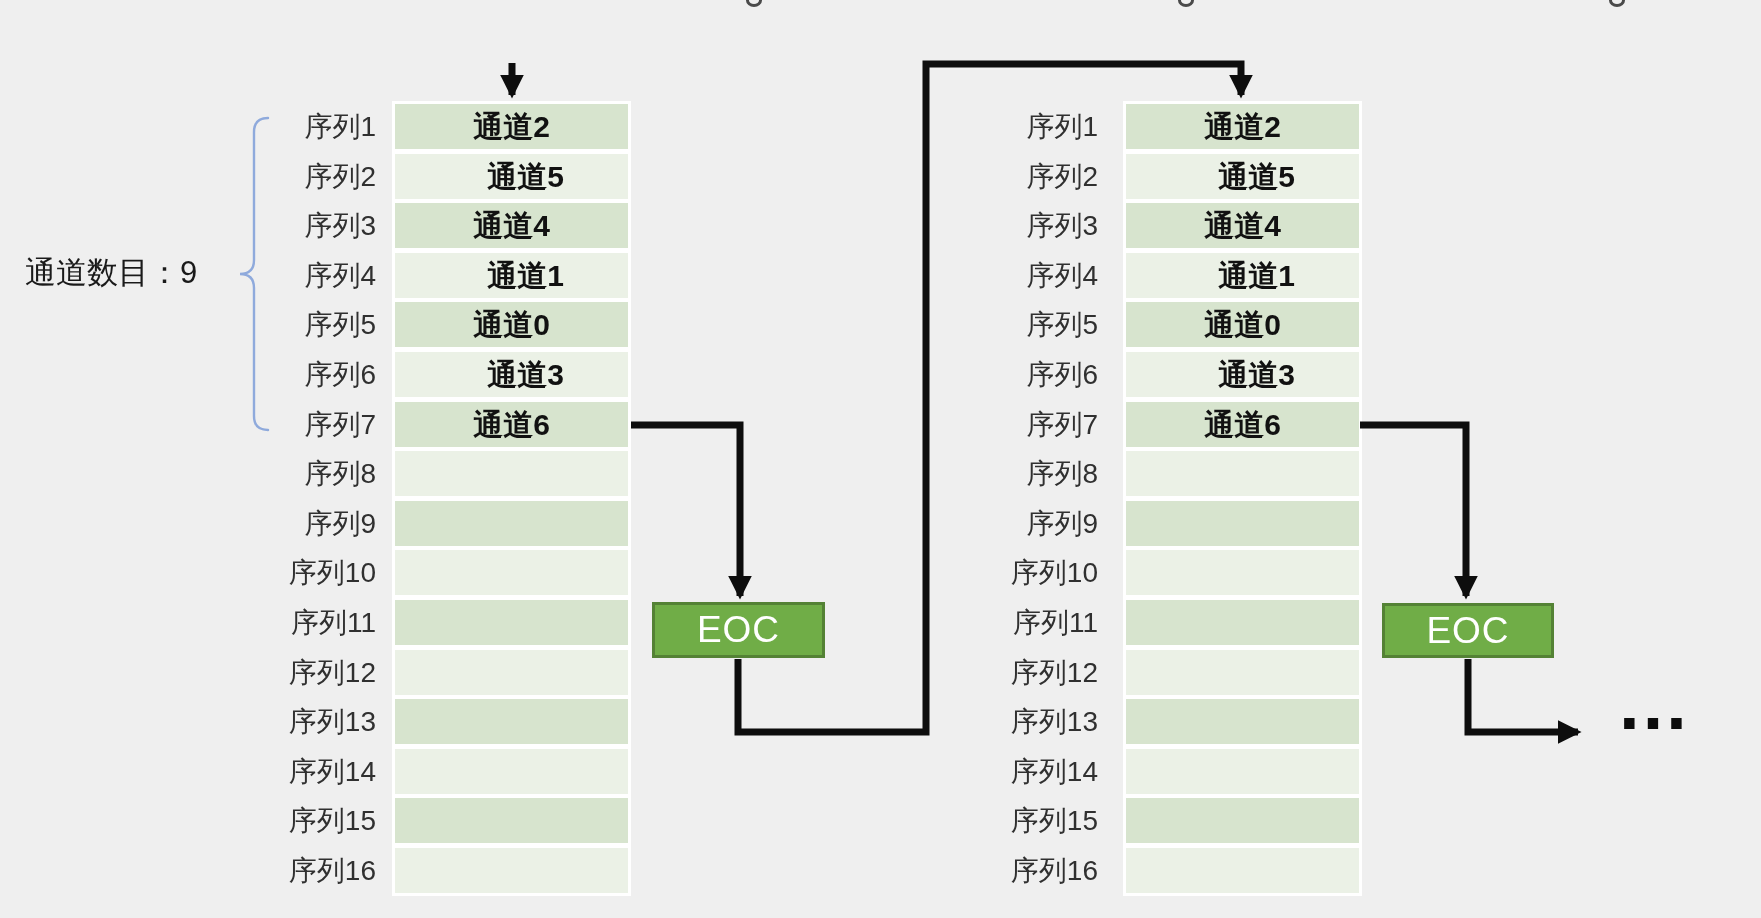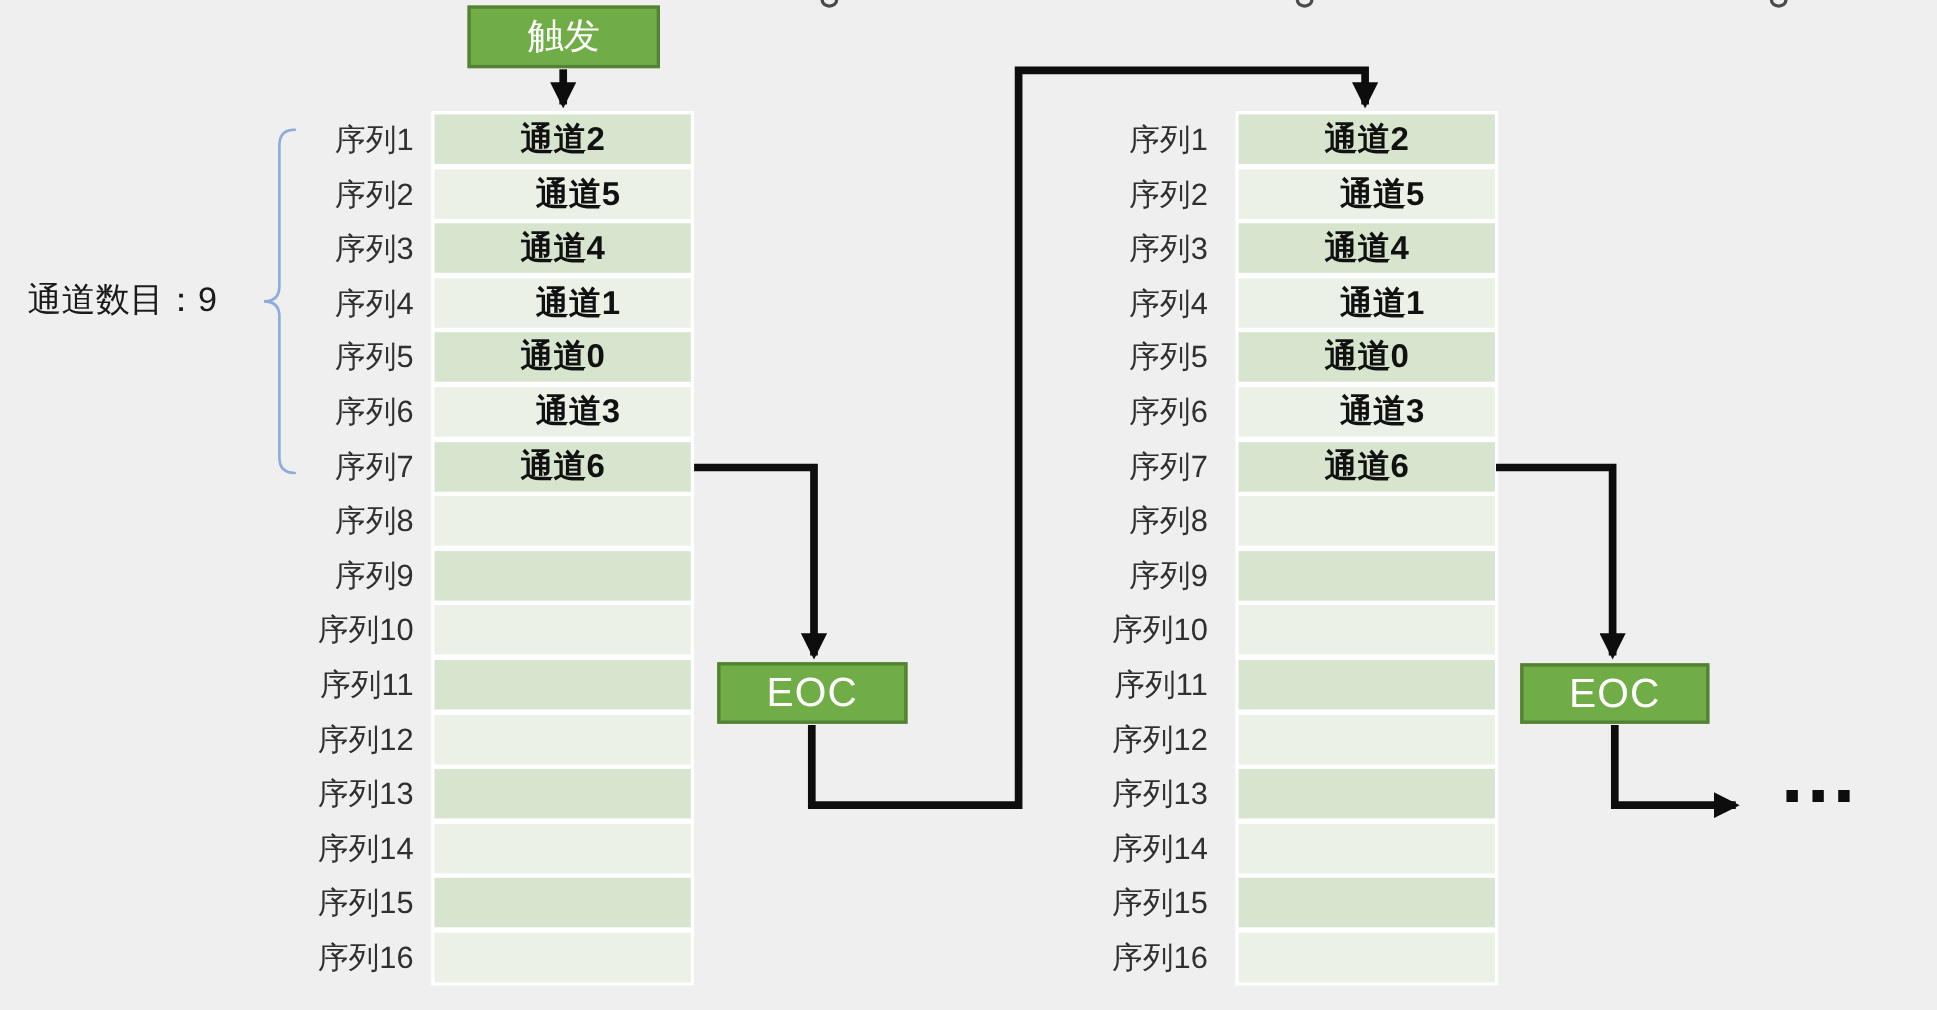--- a/index.html
+++ b/index.html
@@ -105,23 +105,20 @@
 </style>
 </head>
 <body>
 
 <div class="canvas">
 
   <div class="top-artifact" style="left:746px"></div>
   <div class="top-artifact" style="left:1178px"></div>
   <div class="top-artifact" style="left:1609px"></div>
 
-  <div class="green-box trigger-box">
-    <span>触发</span>
-  </div>
 
   <div class="channel-count">通道数目：9</div>
 
   <svg class="svg-layer" style="left:228px; top:114px;" width="50" height="324" viewBox="0 0 50 324">
     <path d="M 40 4 Q 26 4 26 18 L 26 146 Q 26 160 12 160 Q 26 160 26 174 L 26 302 Q 26 316 40 316" fill="none" stroke="var(--brace-blue)" stroke-width="2.4" stroke-linecap="round"></path>
   </svg>
 
   <div class="seq-labels left">
       <div class="seq-label">序列1</div>
       <div class="seq-label">序列2</div>

